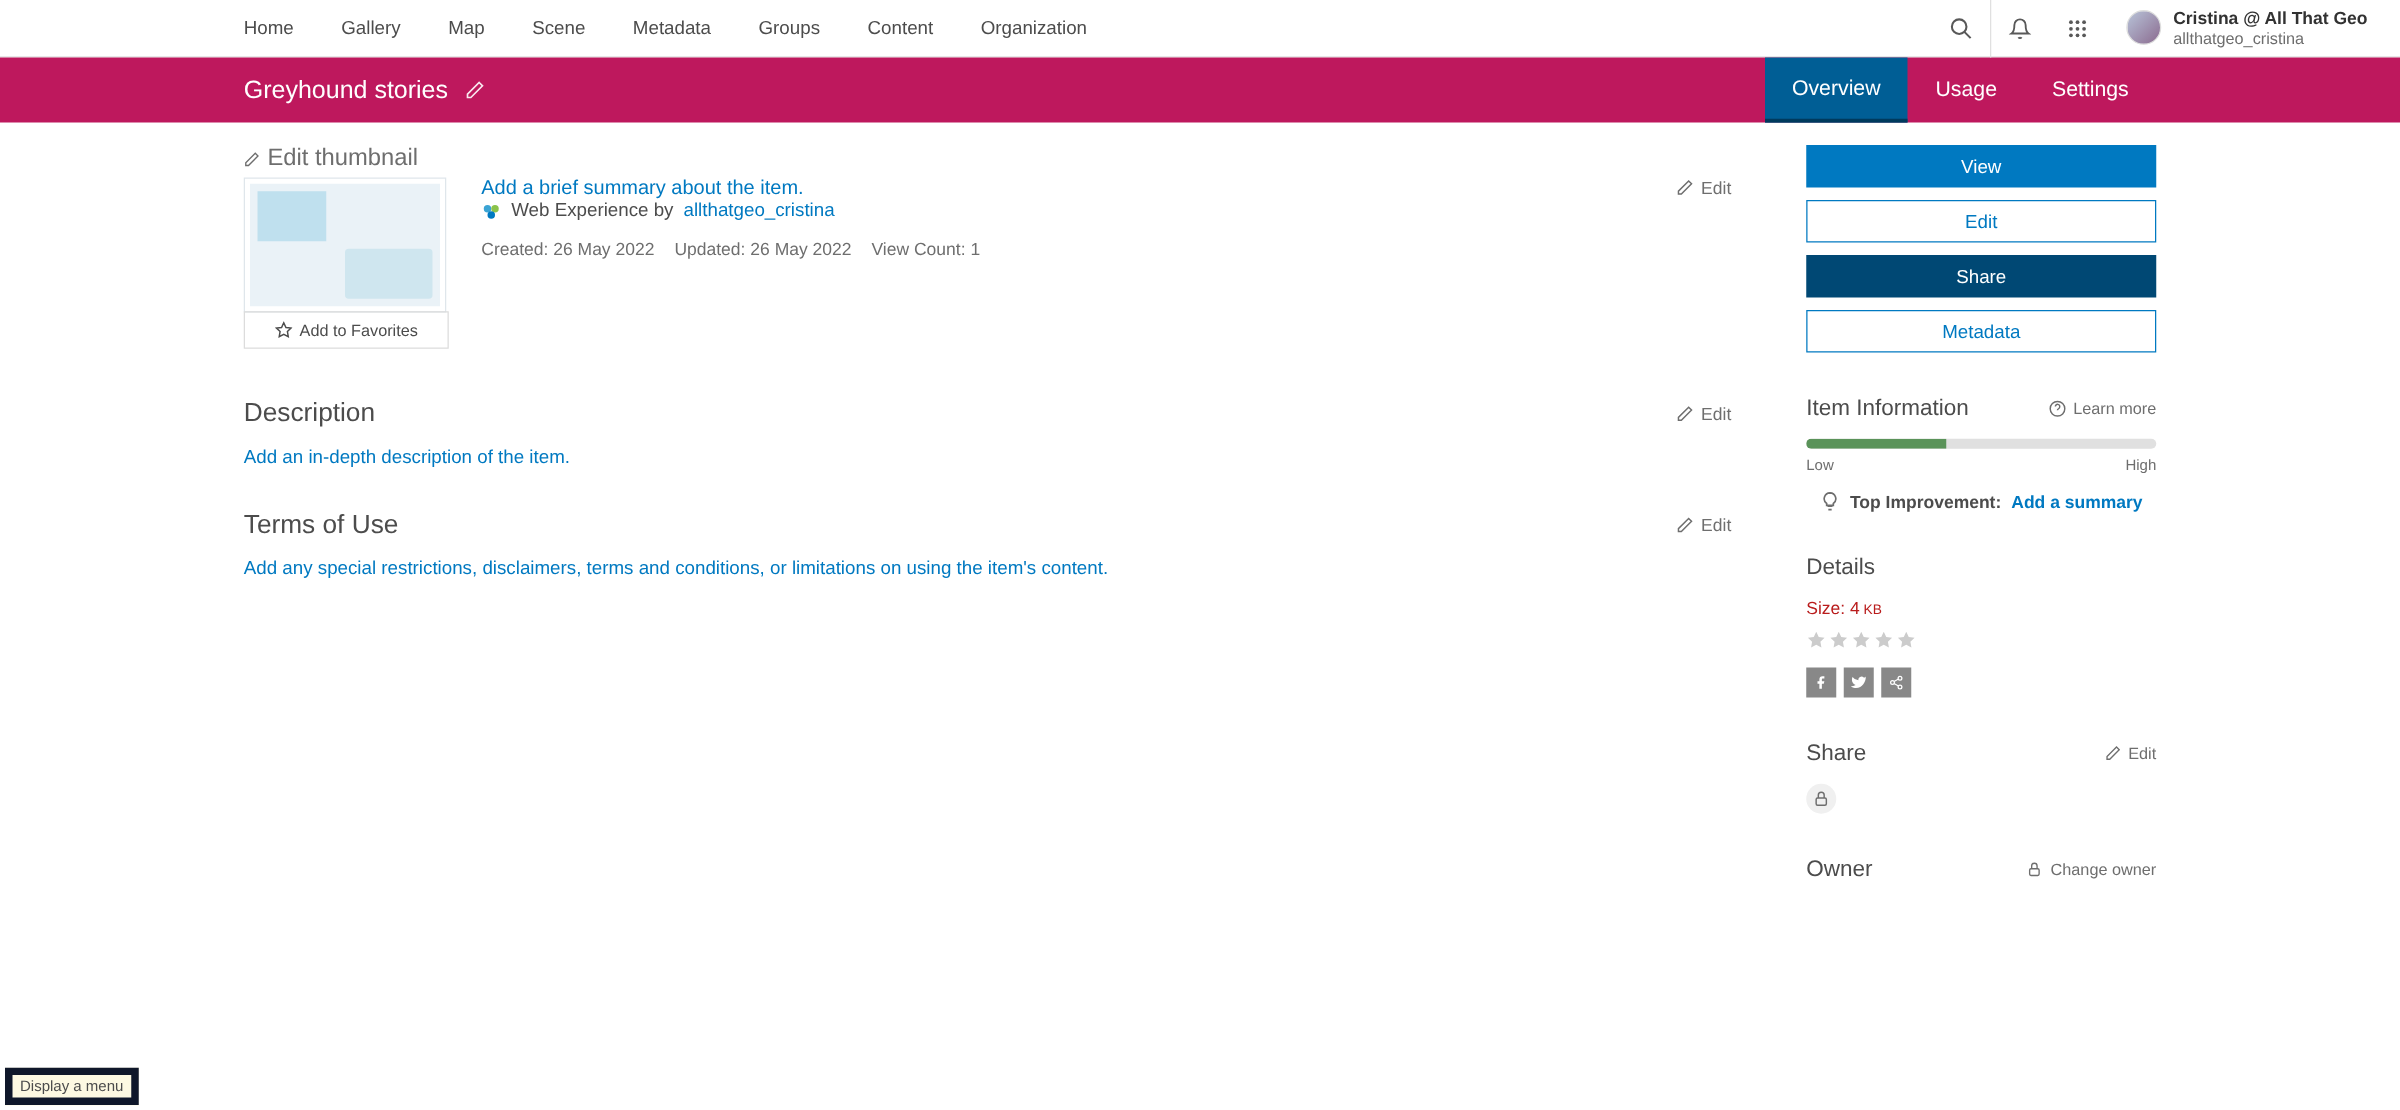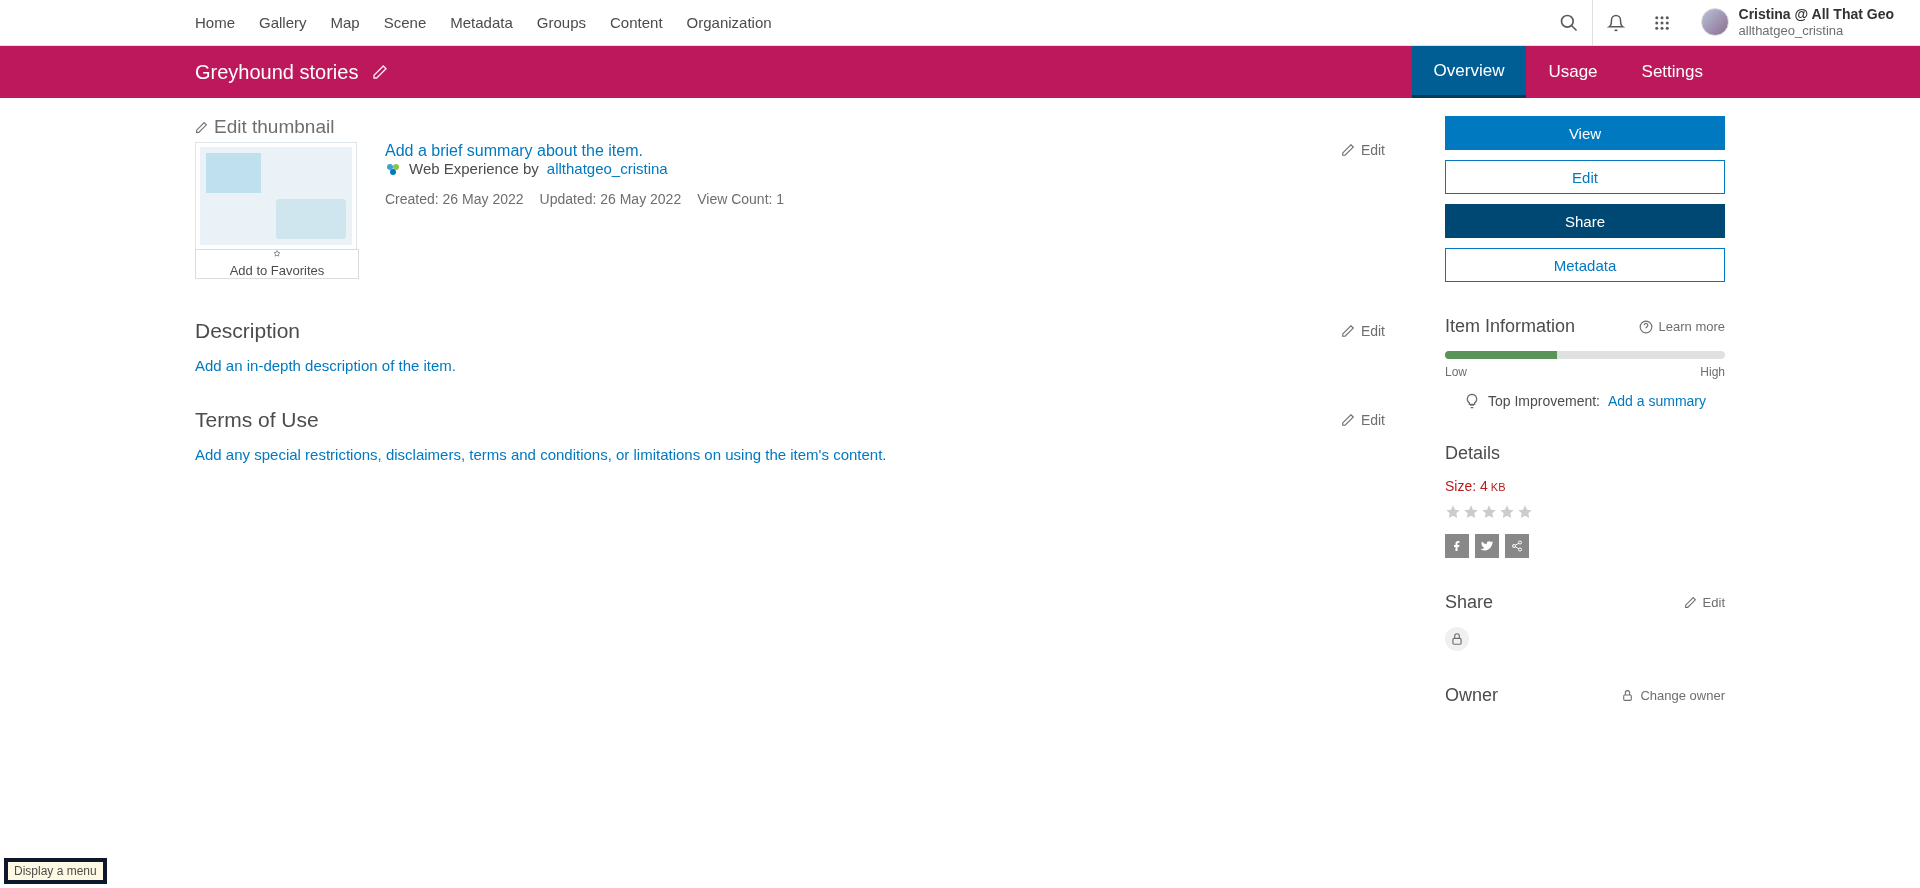--- a/index.html
+++ b/index.html
@@ -1,20 +1,20 @@
 <!DOCTYPE html>
 <html><head>
 <meta charset="utf-8">
 <style>
   * { box-sizing: border-box; margin: 0; padding: 0; }
   body { font-family: "Avenir Next", "Helvetica Neue", Arial, sans-serif; font-size: 14px; color: #323232; background: #fff; }
 
   
   .topnav { display: flex; align-items: center; height: 46px; border-bottom: 1px solid #e0e0e0; padding: 0 10px 0 195px; }
-  .topnav .nav-items { display: flex; gap: 24px; }
+  .topnav .nav-items { display: flex; gap: 38px; }
   .topnav .nav-items span { color: #4c4c4c; cursor: pointer; font-size: 15px; }
   .topnav .right { margin-left: auto; display: flex; align-items: center; }
   .icon-btn { width: 46px; height: 46px; display: flex; align-items: center; justify-content: center; cursor: pointer; color: #595959; }
   .divider-v { width: 1px; height: 46px; background: #e0e0e0; }
   .user-block { display: flex; align-items: center; gap: 10px; padding: 0 16px; cursor: pointer; }
   .avatar { width: 28px; height: 28px; border-radius: 50%; background: linear-gradient(135deg, #b8c4d9 0%, #8b6b8f 100%); border:1px solid #ddd; }
   .user-text { display: flex; flex-direction: column; line-height: 1.2; }
   .user-text .line1 { font-weight: 600; font-size: 14px; color: #323232; }
   .user-text .line2 { font-size: 13px; color: #6e6e6e; }
 
@@ -33,21 +33,21 @@
   .side-col { width: 280px; flex-shrink: 0; }
 
   
   .edit-thumb { display: inline-flex; align-items: center; gap: 6px; color: #6e6e6e; font-size: 19px; cursor: pointer; margin-bottom: 4px; }
   .thumb-row { display: flex; gap: 26px; align-items: flex-start; margin-bottom: 40px; }
   .thumb-box { width: 164px; }
   .thumb { width: 162px; height: 108px; border: 1px solid #dfe6eb; padding: 4px; background: #fff; }
   .thumb-inner { width:100%; height:100%; background: #eaf2f7; position: relative; overflow: hidden; }
   .thumb-inner::before { content:""; position:absolute; top:6px; left:6px; width:55px; height:40px; background:#bfe0ee; }
   .thumb-inner::after { content:""; position:absolute; bottom:6px; right:6px; width:70px; height:40px; background:#cfe6ef; border-radius:3px; }
-  .fav-btn { border: 1px solid #dcdcdc; height: 30px; display:flex; align-items:center; justify-content:center; gap:6px; cursor:pointer; font-size:13px; color:#4c4c4c; margin-top:-1px;flex-direction:column; }
+  .fav-btn { border: 1px solid #dcdcdc; height: 30px; display:flex; align-items:center; justify-content:center; gap:6px; cursor:pointer; font-size:13px; color:#4c4c4c; margin-top:-1px; }
 
   .summary-area { flex:1; position:relative; }
   .link-text { color: #0079c1; cursor: pointer; }
   .summary-link { font-size:16px; }
   .byline { display:flex; align-items:center; gap:8px; color:#4c4c4c; font-size:15px;}
   .byline .exp-icon { width:16px; height:16px; }
   .byline .author { color:#0079c1; cursor:pointer; }
   .meta-line { margin-top:14px; color:#6e6e6e; font-size:14px; display:flex; gap:16px; }
   .edit-inline { position:absolute; right:0; top:0; display:inline-flex; gap:6px; align-items:center; color:#6e6e6e; cursor:pointer; font-size:14px;}
 
@@ -63,32 +63,32 @@
   .btn-outline { border:1px solid #0079c1; color:#0079c1; background:#fff; }
 
   .side-section { margin-top: 34px; }
   .side-section h3 { font-size: 18px; font-weight: 400; color:#4c4c4c; }
   .side-header-row { display:flex; align-items:center; justify-content:space-between; }
   .learn-more { display:inline-flex; align-items:center; gap:6px; color:#6e6e6e; font-size:13px; cursor:pointer; }
 
   .completeness-bar { height:8px; background:#e0e0e0; border-radius:4px; margin-top:14px; overflow:hidden; }
   .completeness-fill { height:100%; background:#5a9359; width:40%; }
   .lowhigh { display:flex; justify-content:space-between; font-size:12px; color:#6e6e6e; margin-top:6px; }
-  .improvement { display:flex; align-items:center; gap:8px; color:#4c4c4c; font-size:14px; margin-top:14px; justify-content:center;}
+  .improvement { display:flex; align-items:center; gap:8px; color:#4c4c4c; font-size:14px; margin-top:14px; justify-content:center;font-weight:bold;}
   .improvement .link-text { font-size:14px; }
 
   .size-line { font-size:14px; color:#b91c1c; margin-top:14px; }
   .size-line .kb { font-size:11px; }
   .stars { display:flex; gap:2px; margin-top:10px; color:#ccc; }
   .social { display:flex; gap:6px; margin-top:14px; }
   .social-btn { width:24px; height:24px; background:#888; color:#fff; display:flex; align-items:center; justify-content:center; cursor:pointer; font-size:12px;}
 
   .share-icon-circle { width:24px; height:24px; border-radius:50%; background:#f0f0f0; display:flex; align-items:center; justify-content:center; margin-top:14px; color:#6e6e6e; }
 
-  .tooltip-hint { position:fixed; left:4px; bottom:4px; background:#fdf9e2; border:4px solid #0f172a; padding:2px 6px; font-size:12px; color:#4c4c4c; }
+  .tooltip-hint { position:fixed; left:4px; bottom:4px; background:#fdf9e2; border:6px solid #0f172a; padding:2px 6px; font-size:12px; color:#4c4c4c; }
 
   svg { display:block; }
 </style>
 </head>
 <body>
 
 <div class="topnav">
   <div class="nav-items">
     <span>Home</span>
     <span>Gallery</span>

